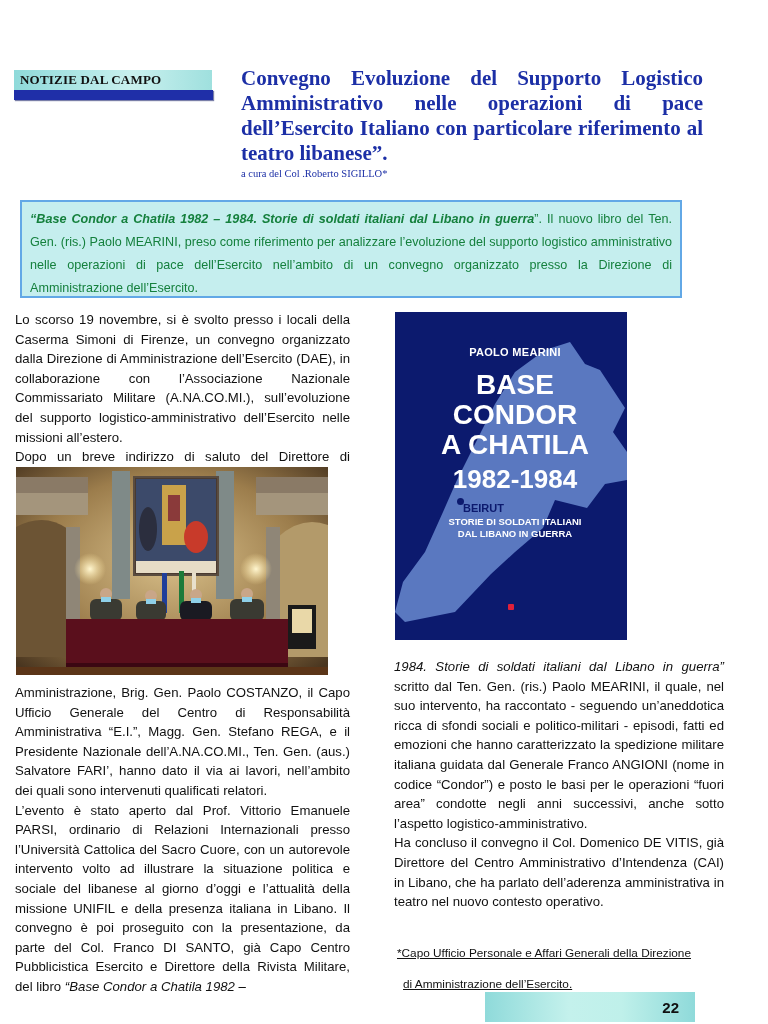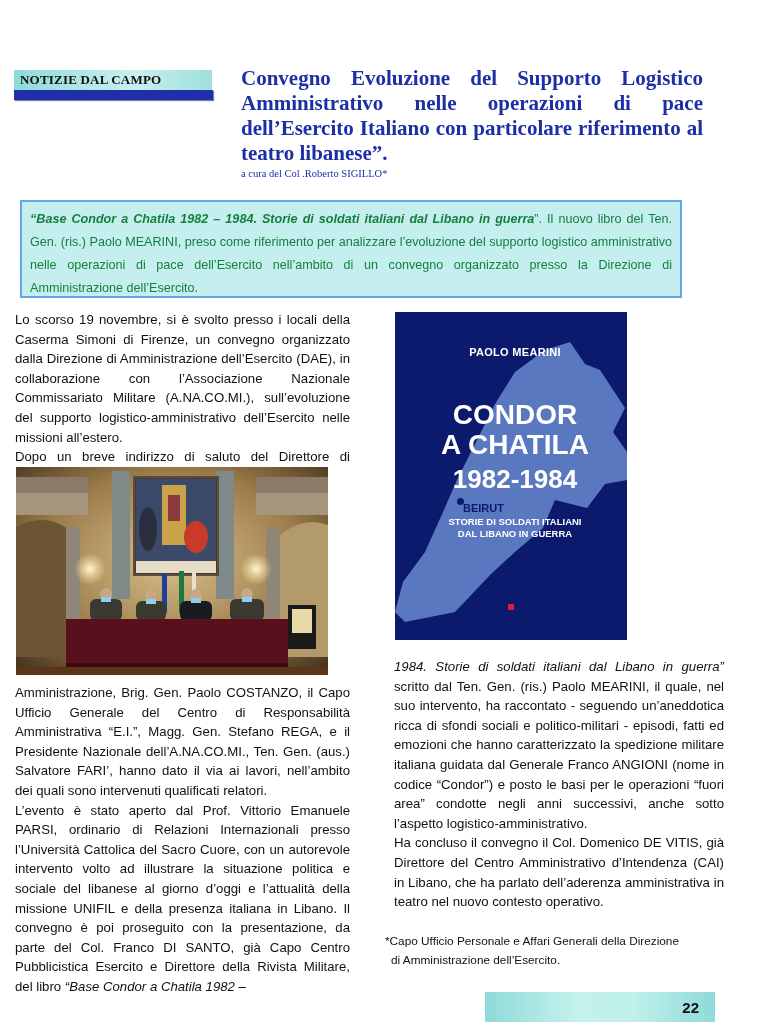--- a/index.html
+++ b/index.html
@@ -16,28 +16,28 @@
   .summary { position:absolute; left:20px; top:200px; width:642px; height:84px; padding:6px 8px 4px 8px;
     background:#c5eeee; border:2px solid #62a8e6; font-size:12.6px; line-height:23px; text-align:justify; color:#15803d; }
   .summary em { font-weight:bold; }
 
   .col { position:absolute; font-size:13.2px; line-height:19.6px; text-align:justify; color:#111; margin:0; }
   .col p { margin:0; }
   .col-left-top { left:15px; top:310px; width:335px; }
   .col-left-bottom { left:15px; top:683px; width:335px; }
   .col-right { left:385px; top:657px; width:330px;margin-left:9px; }
   .note { position:absolute; left:385px; top:932px; width:330px; font-size:11.8px; line-height:19px; color:#111; }
-  .note p { margin:0; }
+  .note p { margin:12px;text-decoration:underline; }
   .note .indent { padding-left:6px; }
 
   .photo { position:absolute; left:16px; top:467px; width:312px; height:208px; overflow:hidden; background:#3a2a18; }
   .cover { position:absolute; left:395px; top:312px; width:232px; height:328px; background:#0c1a6e; overflow:hidden; }
   .cover .t { position:absolute; left:4px; width:100%; text-align:center; color:#fff; font-weight:bold; }
 
-  .footer-bar { position:absolute; left:485px; top:992px; width:230px; height:30px;
+  .footer-bar { position:absolute; left:485px; top:992px; width:210px; height:30px;
     background:linear-gradient(90deg,#8fdada 0%,#c4f1ec 40%,#bff0ea 65%,#8fdada 100%); }
   .page-number { position:absolute; right:16px; top:7px; font-weight:bold; font-size:15px; color:#111; }
 </style>
 </head>
 <body>
 
 <div class="section-tag">
   <span>NOTIZIE DAL CAMPO</span>
 </div>
 <div class="section-tag-bar"></div>
@@ -122,20 +122,21 @@
     <rect x="50" y="196" width="222" height="6" fill="#3b0712"></rect>
     <rect x="0" y="200" width="312" height="8" fill="#5b3518"></rect>
   </svg>
 </div>
 
 <div class="cover">
   <svg width="232" height="328" viewBox="0 0 232 328" style="position:absolute;left:0;top:0;">
     <path d="M150 38 L175 30 L190 52 L205 58 L230 96 L218 120 L232 140 L232 168 L210 172 L192 196 L160 188 L148 216 L120 240 L96 262 L60 300 L10 310 L0 300 L8 270 L30 240 L48 200 L62 168 L80 132 L100 92 L120 60 Z" fill="#5a78c0"></path>
   </svg>
   <div class="t" style="top:34px;font-size:11px;font-weight:bold;letter-spacing:0.3px;">PAOLO MEARINI</div>
+  <div class="t" style="top:58px;font-size:28px;line-height:30px;">BASE</div>
   <div class="t" style="top:88px;font-size:28px;line-height:30px;">CONDOR</div>
   <div class="t" style="top:118px;font-size:28px;line-height:30px;">A CHATILA</div>
   <div class="t" style="top:152px;font-size:26px;line-height:30px;">1982-1984</div>
   <span style="position:absolute;left:62px;top:186px;width:7px;height:7px;border-radius:50%;background:#0c1a6e;"></span>
   <div style="position:absolute;left:68px;top:190px;font-size:11px;font-weight:bold;color:#0c1a6e;">BEIRUT</div>
   <div class="t" style="top:204px;font-size:9.5px;">STORIE DI SOLDATI ITALIANI</div>
   <div class="t" style="top:216px;font-size:9.5px;">DAL LIBANO IN GUERRA</div>
   <span style="position:absolute;left:113px;top:292px;width:6px;height:6px;background:#e0203a;border-radius:1px;"></span>
 </div>
 

